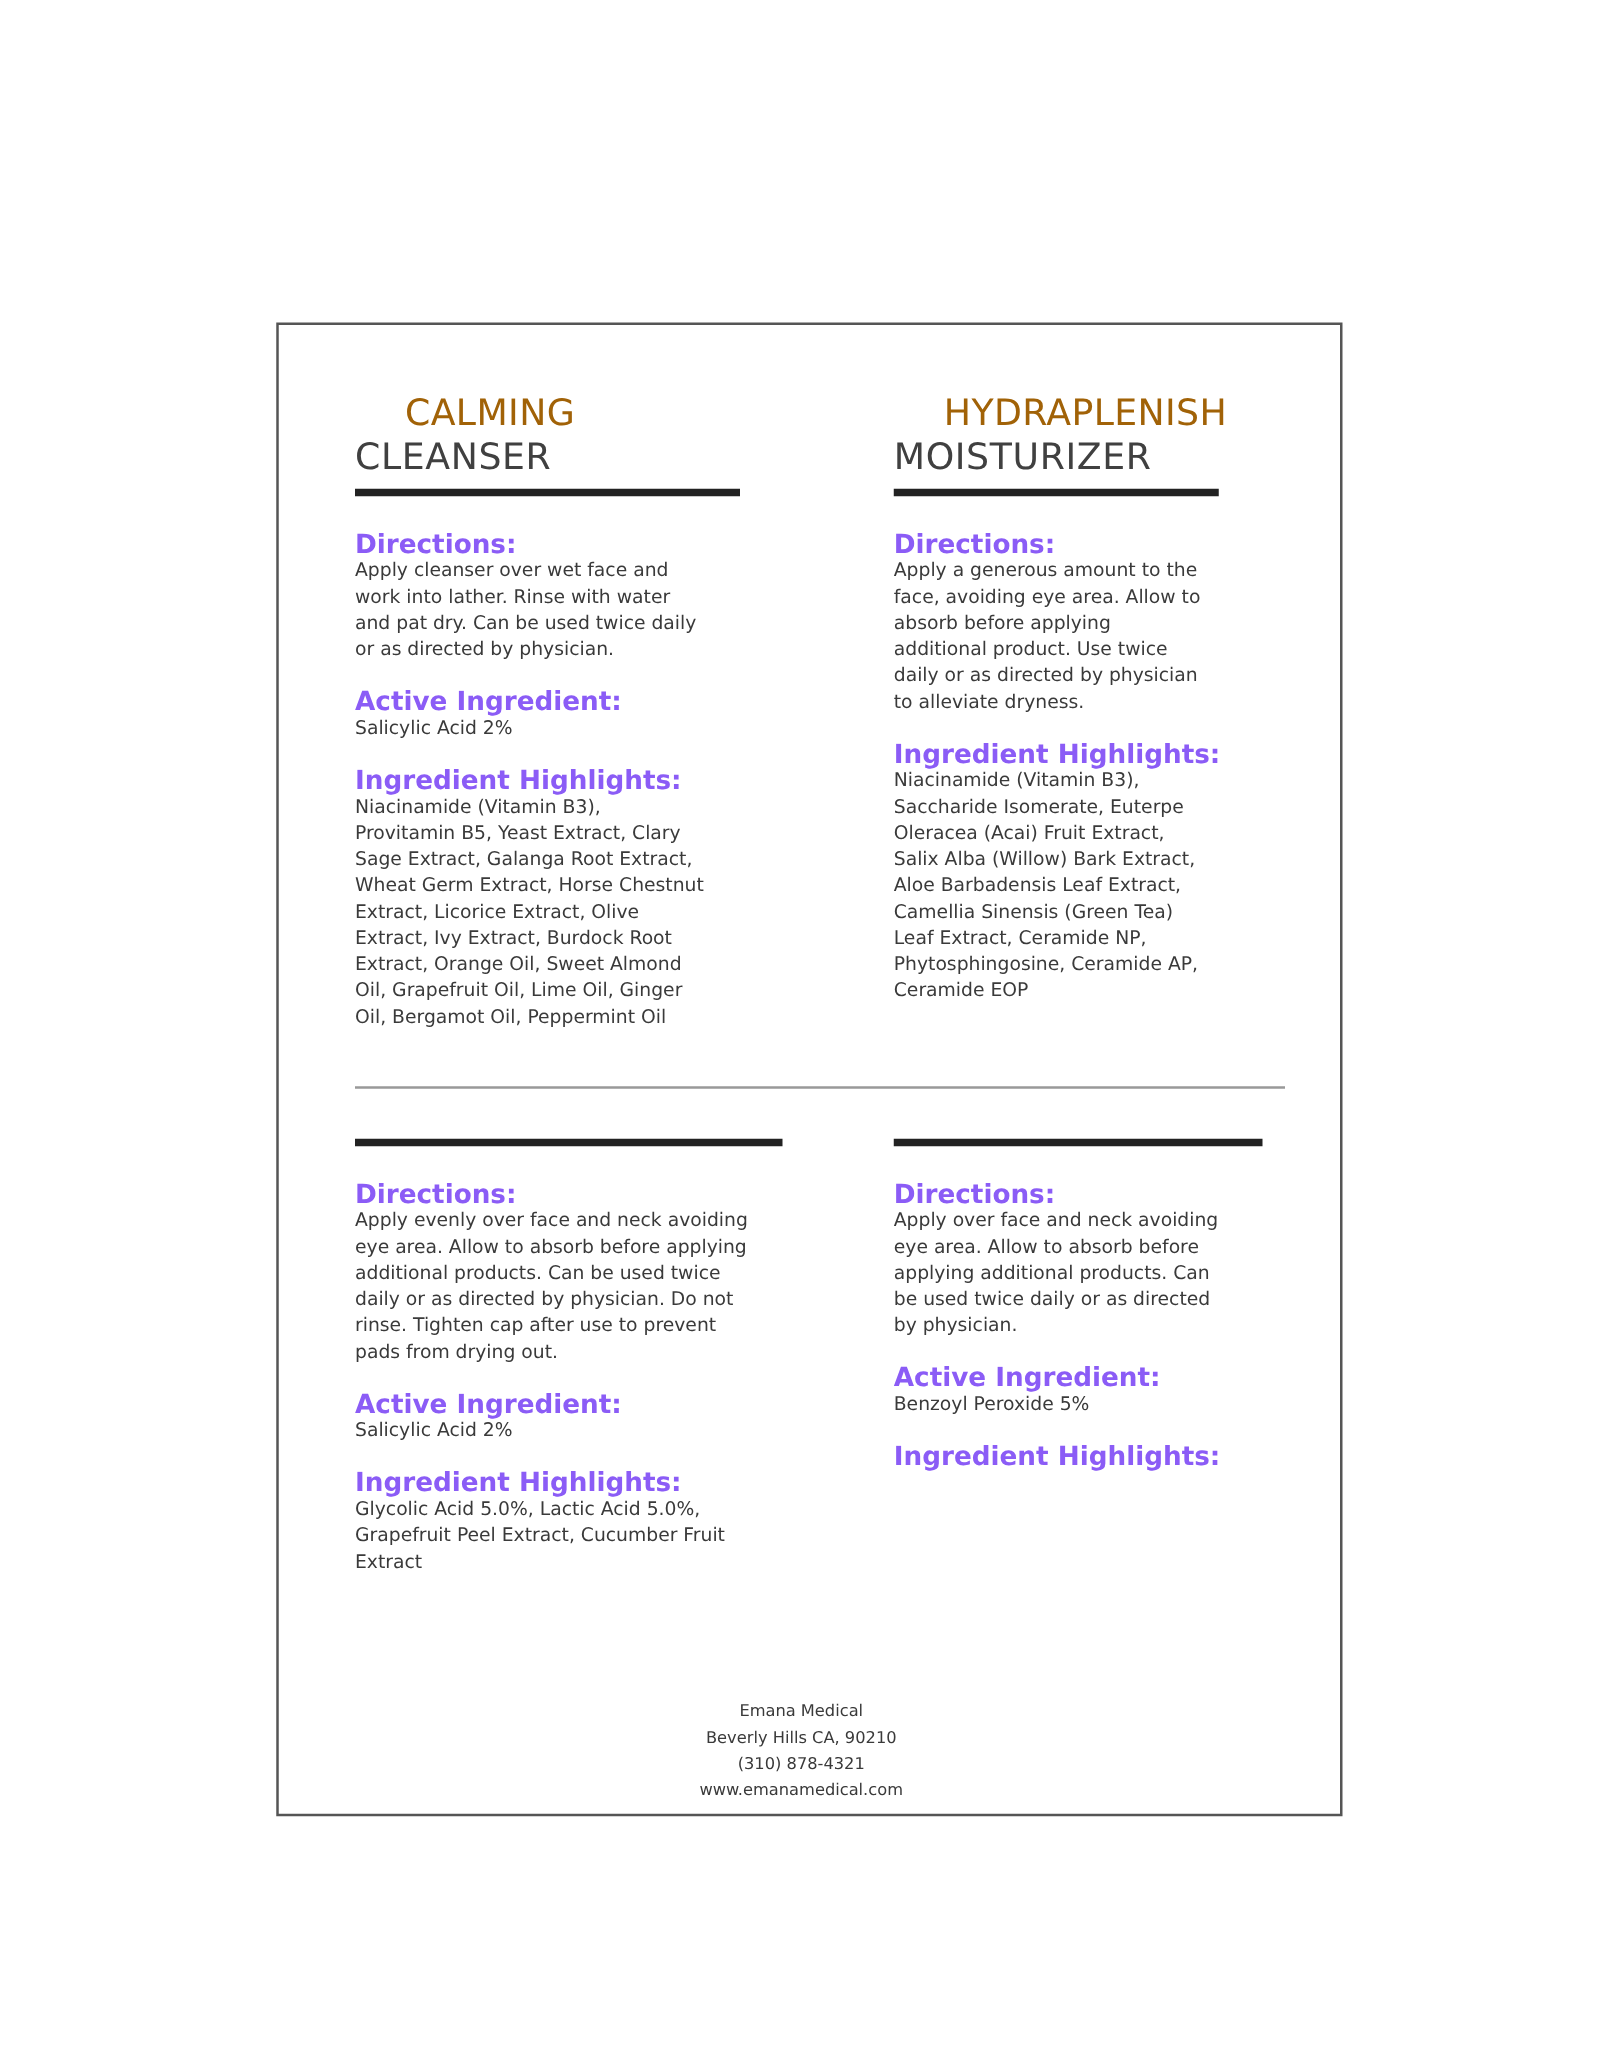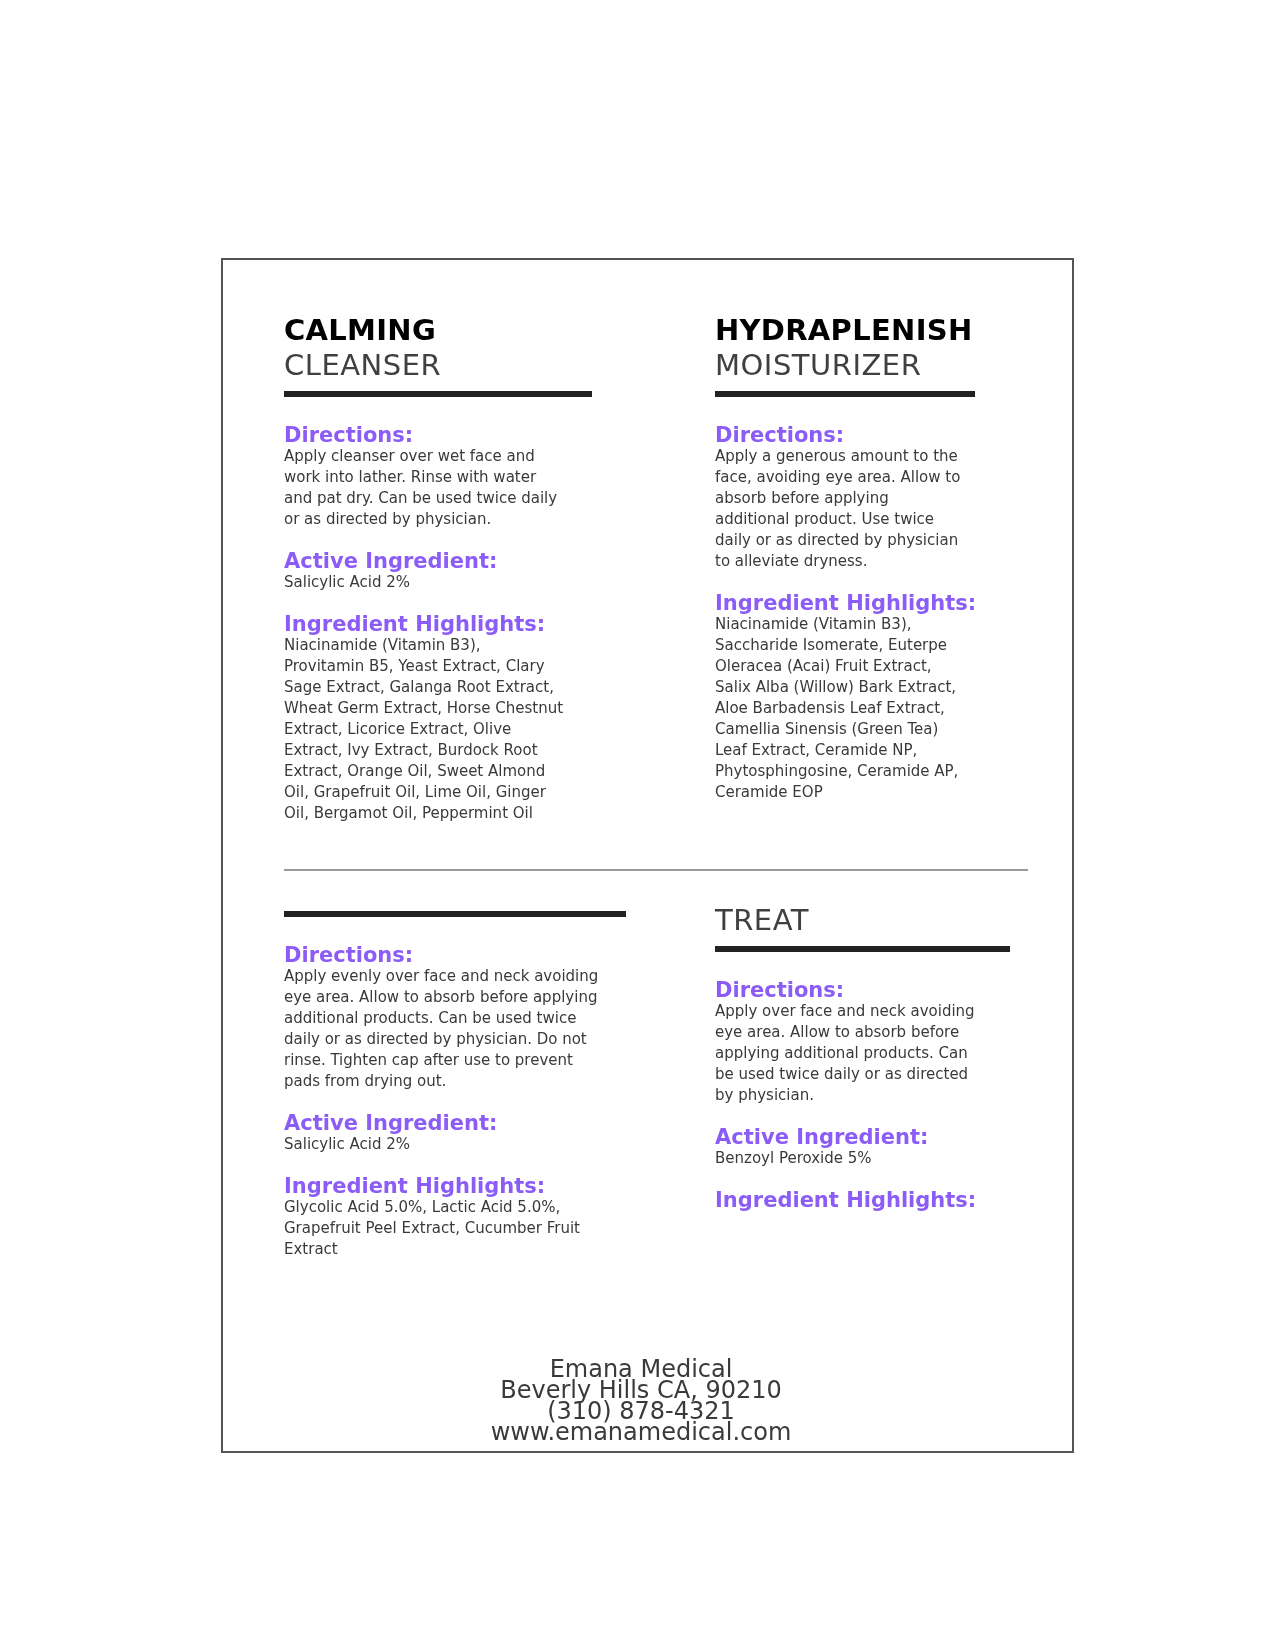--- a/index.html
+++ b/index.html
@@ -1,26 +1,26 @@
 <!DOCTYPE html>
 <html><head>
 <meta charset="utf-8">
 <style>
   html, body { margin:0; padding:0; background:#ffffff; }
   body { width:1282px; height:1642px; position:relative; font-family:"DejaVu Sans", sans-serif; color:#2b2b2b; }
   .frame { position:absolute; left:221px; top:258px; width:853px; height:1195px; border:2px solid #555555; box-sizing:border-box; }
   .card { position:absolute; }
-  .title-bold { font-weight:bold; font-size:29px; line-height:35px; color:#000000; letter-spacing:0.3px; white-space:nowrap; }
+  .title-bold { font-weight:normal; font-size:29px; line-height:35px; color:#a16207; letter-spacing:0.3px; white-space:nowrap;margin-left:40px; }
   .title-light { font-size:29px; line-height:35px; color:#404040; letter-spacing:0.5px; white-space:nowrap; }
   .bar { height:6px; background:#222222; margin-top:8px; }
   .label { font-weight:bold; font-size:21px; line-height:21px; color:#8b5cf6; }
   .body-text { font-size:15px; line-height:21px; color:#3a3a3a; white-space:pre-line; }
   .gap { height:21px; }
   .divider { position:absolute; left:284px; top:869px; width:744px; height:2px; background:#999999; }
-  .footer { position:absolute; left:0; width:1282px; top:1359px; text-align:center; font-size:24px; line-height:21px; color:#3a3a3a; }
+  .footer { position:absolute; left:0; width:1282px; top:1359px; text-align:center; font-size:13px; line-height:21px; color:#3a3a3a; }
 </style>
 </head>
 <body>
 
 <div class="frame"></div>
 
 <div class="card" style="left:284px; top:313px; width:310px;">
   <div class="title-bold">CALMING</div>
   <div class="title-light">CLEANSER</div>
   <div class="bar" style="width:308px;"></div>
@@ -87,21 +87,20 @@
   <div class="label">Active Ingredient:</div>
   <div class="body-text">Salicylic Acid 2%</div>
   <div class="gap"></div>
   <div class="label">Ingredient Highlights:</div>
   <div class="body-text">Glycolic Acid 5.0%, Lactic Acid 5.0%,
 Grapefruit Peel Extract, Cucumber Fruit
 Extract</div>
 </div>
 
 <div class="card" style="left:715px; top:903px; width:320px;">
-  <div class="title-light">TREAT</div>
   <div class="bar" style="width:295px;"></div>
   <div style="height:28px;"></div>
   <div class="label">Directions:</div>
   <div class="body-text">Apply over face and neck avoiding
 eye area. Allow to absorb before
 applying additional products. Can
 be used twice daily or as directed
 by physician.</div>
   <div class="gap"></div>
   <div class="label">Active Ingredient:</div>

